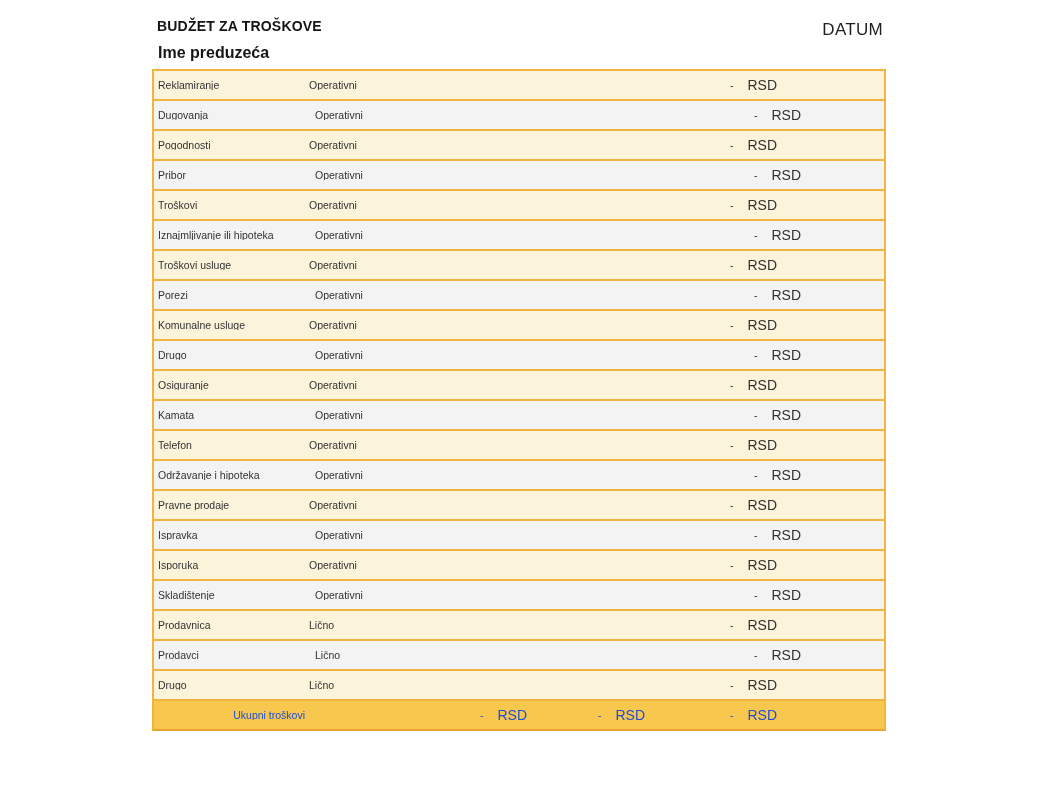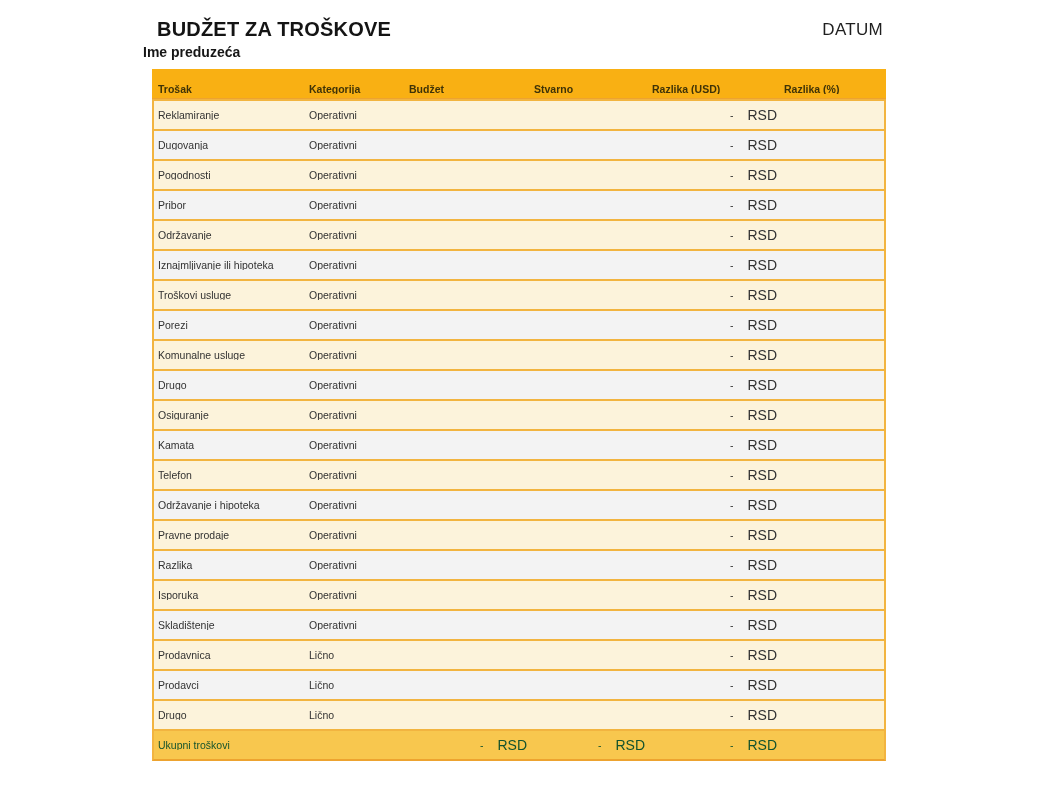--- a/index.html
+++ b/index.html
@@ -17,30 +17,30 @@
   body{
     width:1038px;height:800px;
     background:#ffffff;
     position:relative;
     font-family:"Liberation Sans", sans-serif;
     color:var(--body-text);
     overflow:hidden;
   }
   .page-title{
     position:absolute;left:157px;top:18px;
-    font-size:20px;font-weight:700;letter-spacing:.2px;
+    font-size:14px;font-weight:700;letter-spacing:.2px;
     color:var(--title-text);
   }
   .date-label{
     position:absolute;right:155px;top:20px;
     font-size:17px;font-weight:500;color:#1f1f1f;letter-spacing:.3px;
   }
   .company-label{
-    position:absolute;left:143px;top:44px;
-    font-size:14px;font-weight:700;color:#161616;
+    position:absolute;left:158px;top:44px;
+    font-size:16px;font-weight:700;color:#161616;
   }
   .budget-table{
     position:absolute;left:152px;top:69px;width:734px;
     box-sizing:border-box;
   }
   .thead{
     display:flex;align-items:flex-end;
     height:30px;box-sizing:border-box;
     background:var(--header-bg);
     padding:0 2px 4px 2px;
@@ -50,26 +50,27 @@
     font-size:10.5px;font-weight:700;color:var(--header-text);
   }
   .row{
     display:flex;align-items:center;
     height:28px;box-sizing:content-box;
     border-left:2px solid var(--border-gold);
     border-right:2px solid var(--border-gold);
     border-top:2.4px solid var(--border-gold);
   }
   .row.cream{background:var(--row-cream);}
-  .row.gray{background:var(--row-gray);}
+  .row.gray{background:var(--row-gray);gap:6px;}
   .row.total{
     background:var(--total-bg);
     border-top:2.4px solid var(--border-gold);
     border-bottom:2.5px solid var(--border-dark);
-    color:#14532d;
+    color:#1d4ed8;
+    text-align:right;
   }
   .cell{
     box-sizing:border-box;
     padding-left:4px;
     font-size:10.5px;
     white-space:nowrap;overflow:hidden;
     line-height:1;
   }
   .c-trosak{width:151px;}
   .c-kat{width:100px;}
@@ -85,28 +86,20 @@
   .money .cur{font-size:14px;}
 </style>
 </head>
 <body>
 
 <div class="page-title">BUDŽET ZA TROŠKOVE</div>
 <div class="date-label">DATUM</div>
 <div class="company-label">Ime preduzeća</div>
 
 <div class="budget-table">
-  <div class="thead">
-      <div class="cell c-trosak">Trošak</div>
-      <div class="cell c-kat">Kategorija</div>
-      <div class="cell c-bud">Budžet</div>
-      <div class="cell c-stv">Stvarno</div>
-      <div class="cell c-usd">Razlika (USD)</div>
-      <div class="cell c-pct">Razlika (%)</div>
-    </div>
   <div>
       <div class="row cream">
         <div class="cell c-trosak">Reklamiranje</div>
         <div class="cell c-kat">Operativni</div>
         <div class="cell c-bud money"></div>
         <div class="cell c-stv money"></div>
         <div class="cell c-usd money">
           <span class="dash">-</span>
           <span class="cur">RSD</span>
         </div>
@@ -139,21 +132,21 @@
         <div class="cell c-kat">Operativni</div>
         <div class="cell c-bud money"></div>
         <div class="cell c-stv money"></div>
         <div class="cell c-usd money">
           <span class="dash">-</span>
           <span class="cur">RSD</span>
         </div>
         <div class="cell c-pct money"></div>
       </div>
       <div class="row cream">
-        <div class="cell c-trosak">Održavanje</div>
+        <div class="cell c-trosak">Troškovi</div>
         <div class="cell c-kat">Operativni</div>
         <div class="cell c-bud money"></div>
         <div class="cell c-stv money"></div>
         <div class="cell c-usd money">
           <span class="dash">-</span>
           <span class="cur">RSD</span>
         </div>
         <div class="cell c-pct money"></div>
       </div>
       <div class="row gray">
@@ -260,21 +253,21 @@
         <div class="cell c-kat">Operativni</div>
         <div class="cell c-bud money"></div>
         <div class="cell c-stv money"></div>
         <div class="cell c-usd money">
           <span class="dash">-</span>
           <span class="cur">RSD</span>
         </div>
         <div class="cell c-pct money"></div>
       </div>
       <div class="row gray">
-        <div class="cell c-trosak">Razlika</div>
+        <div class="cell c-trosak">Ispravka</div>
         <div class="cell c-kat">Operativni</div>
         <div class="cell c-bud money"></div>
         <div class="cell c-stv money"></div>
         <div class="cell c-usd money">
           <span class="dash">-</span>
           <span class="cur">RSD</span>
         </div>
         <div class="cell c-pct money"></div>
       </div>
       <div class="row cream">

